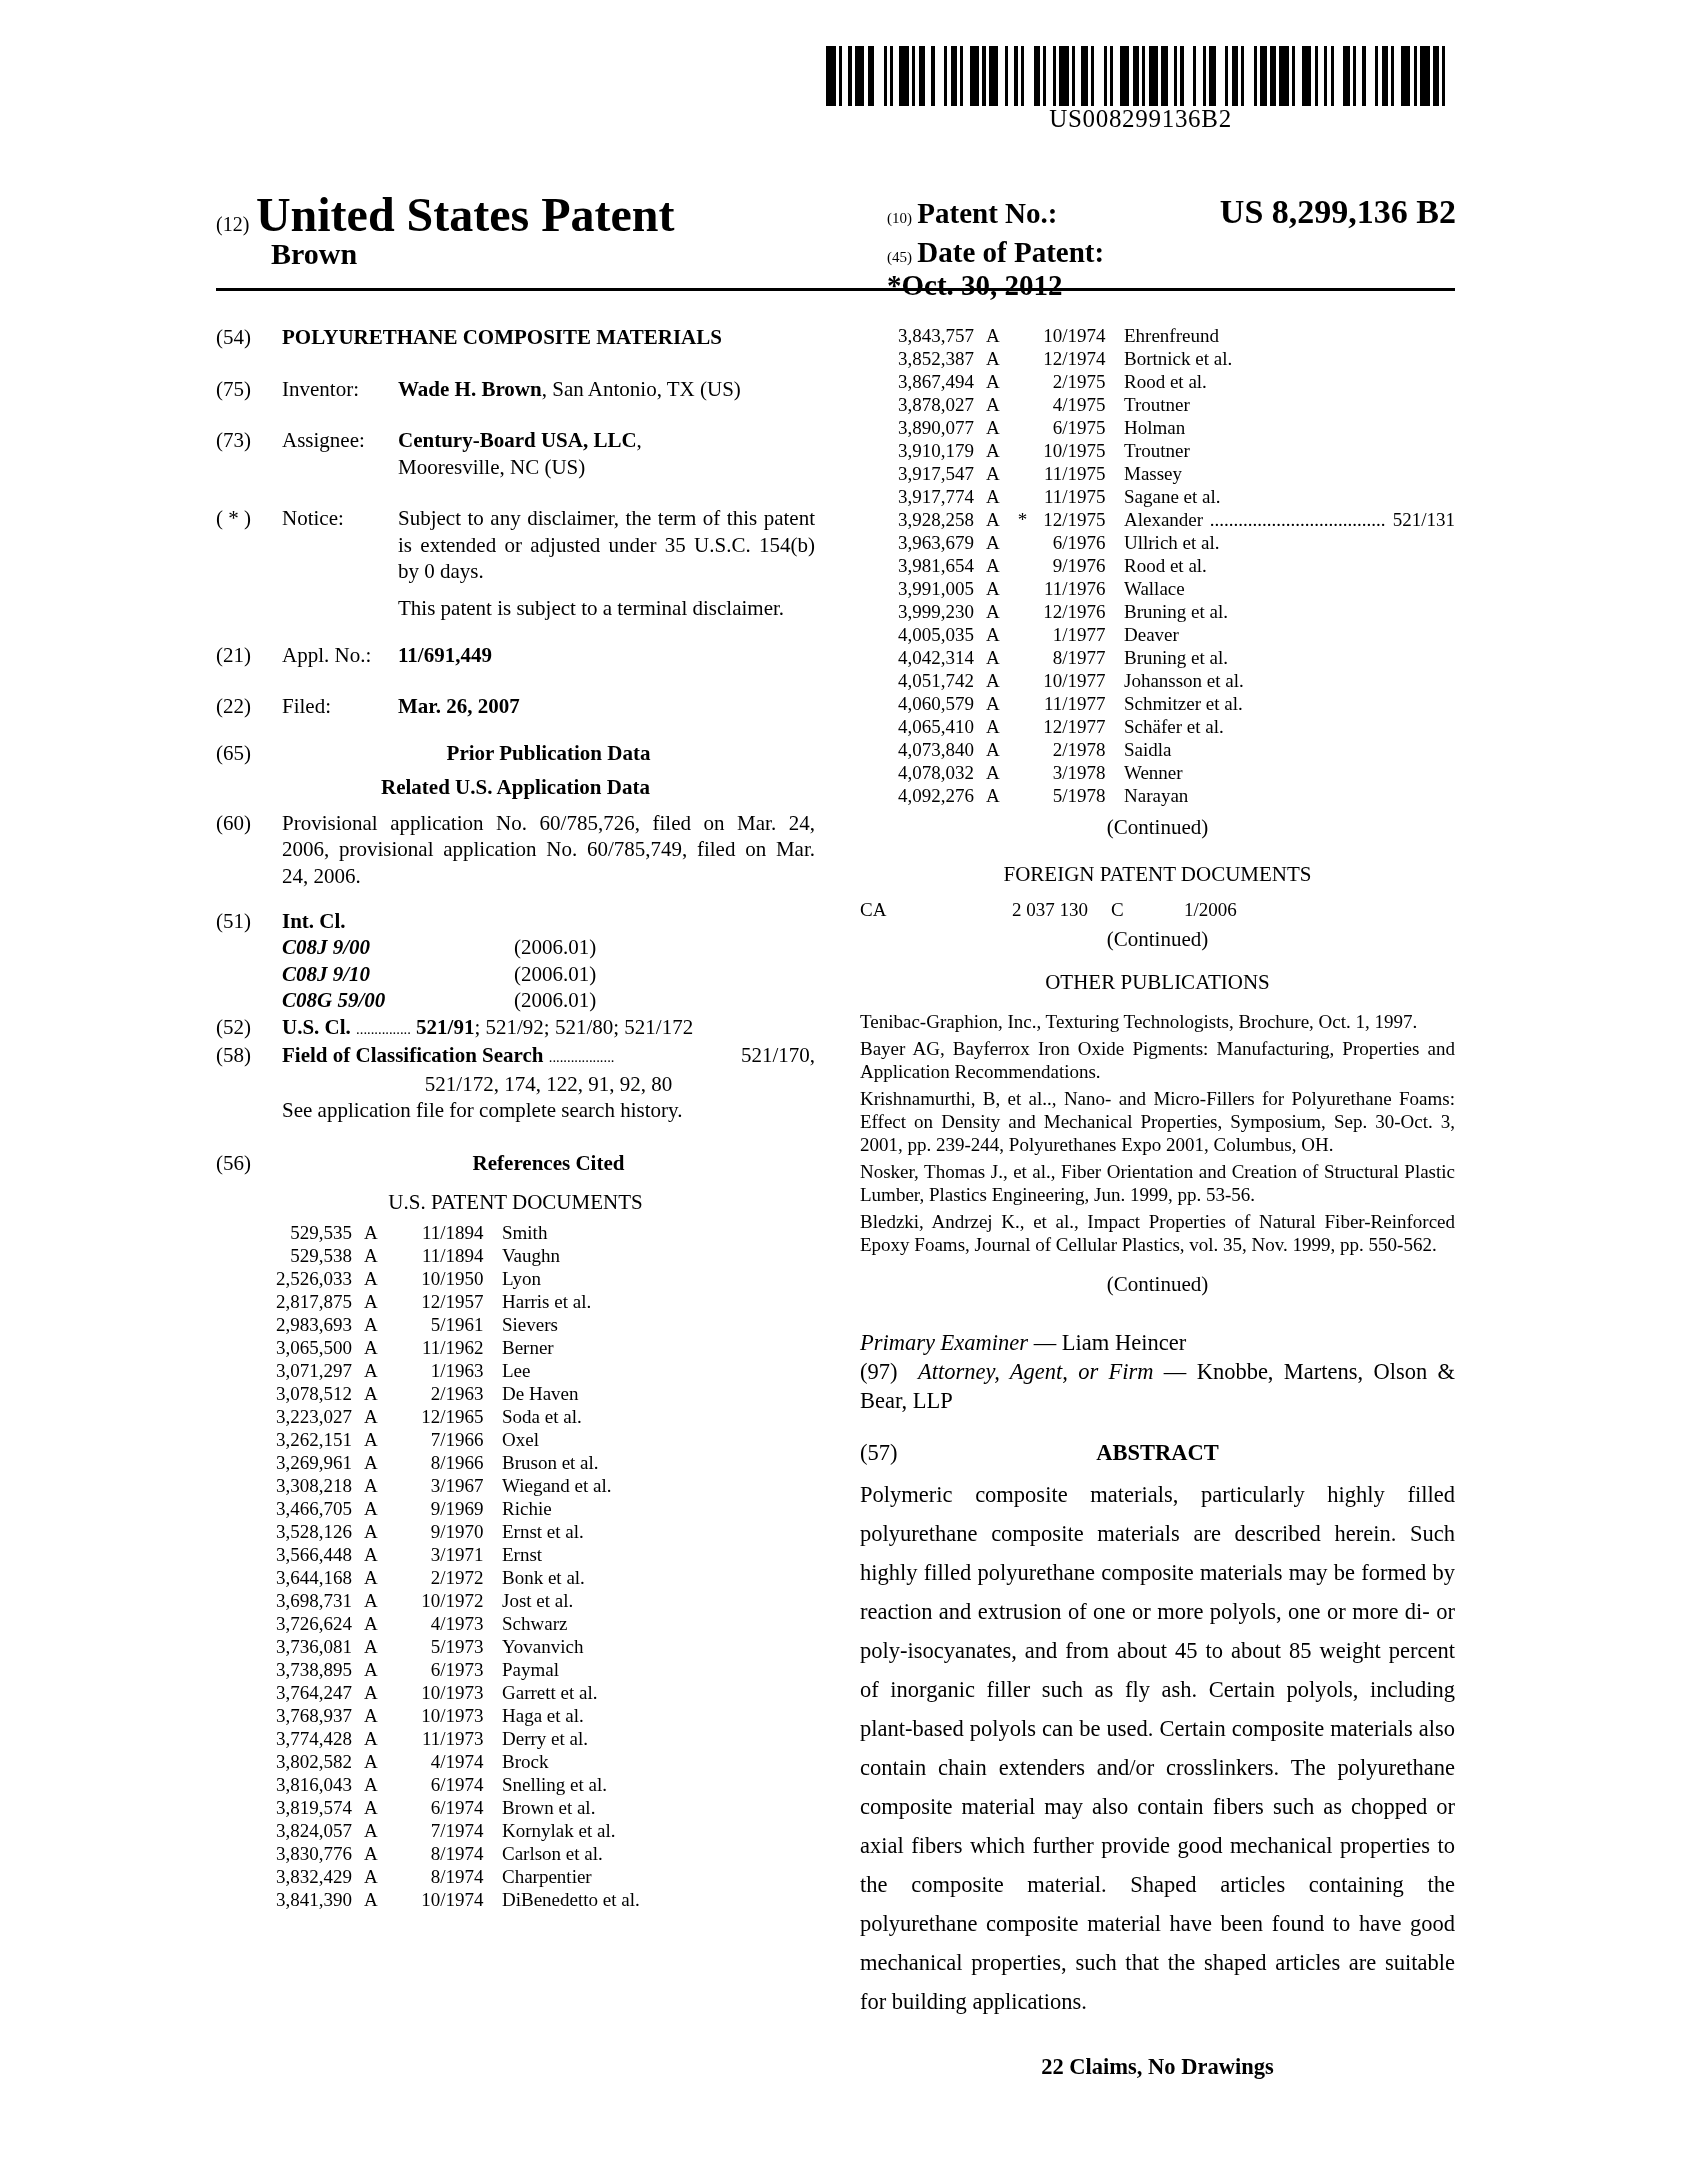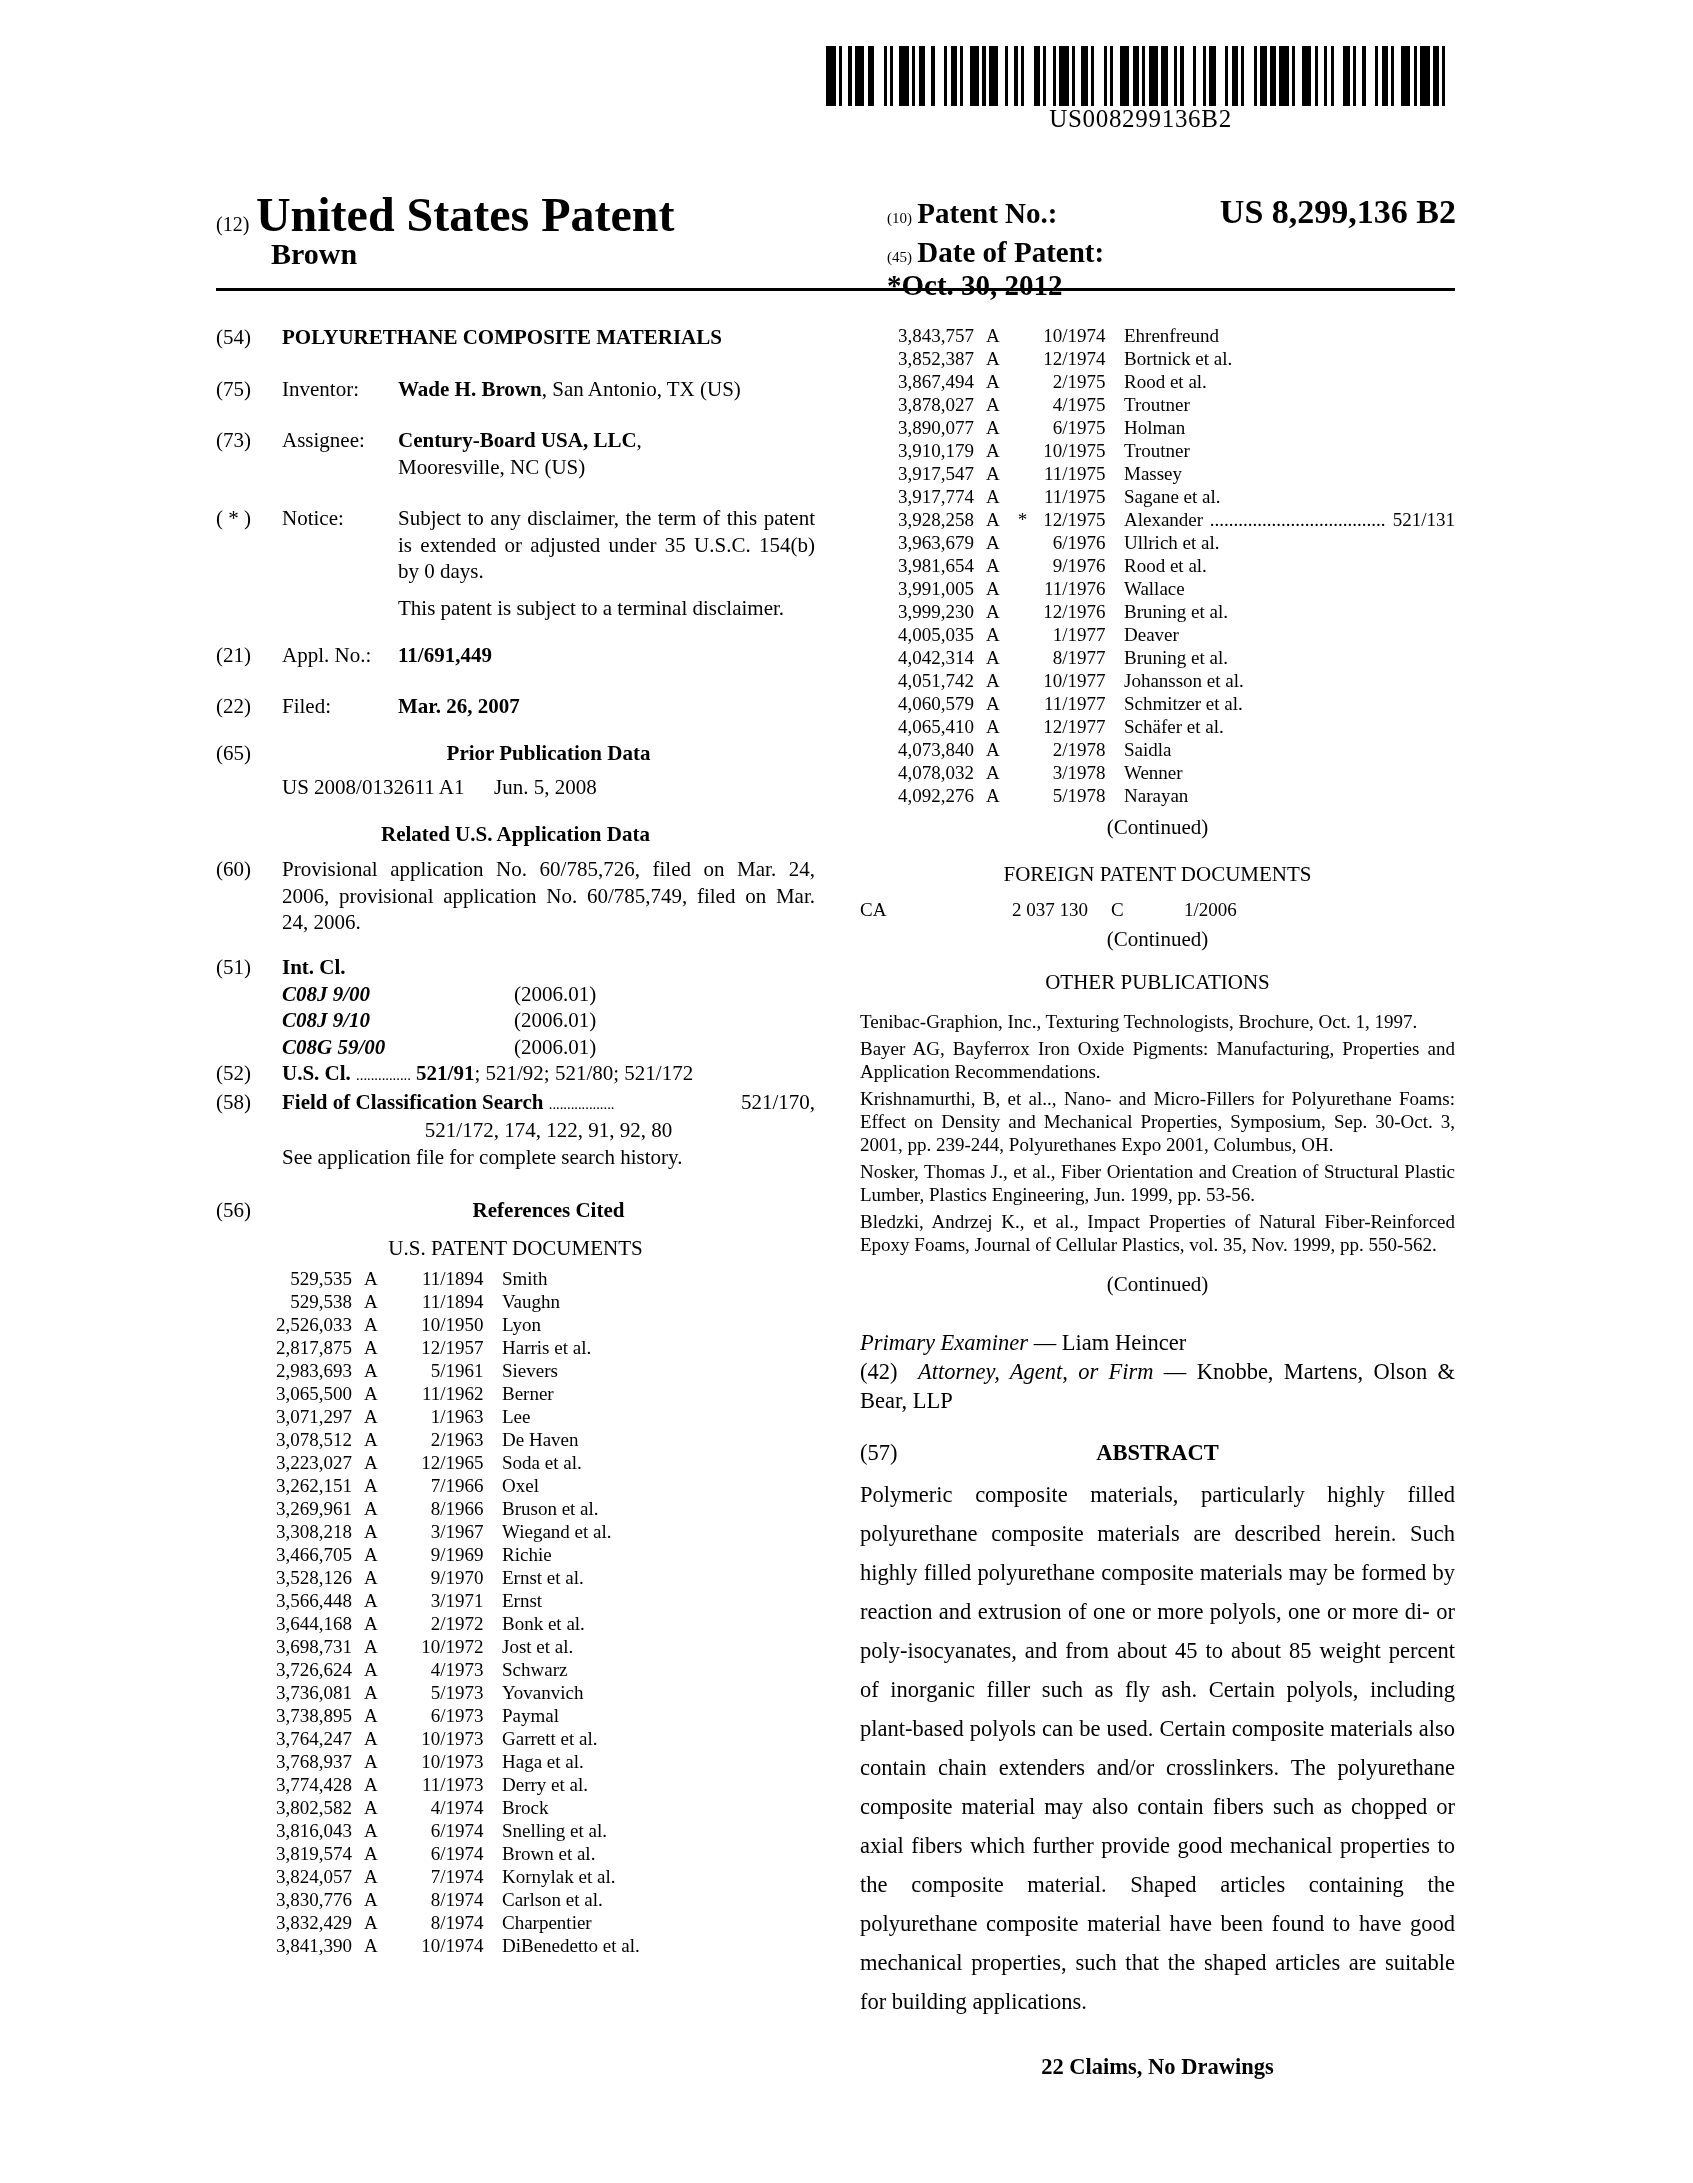--- a/index.html
+++ b/index.html
@@ -215,24 +215,20 @@
   </div>
   <div class="field" style="margin-bottom:20px">
     <span class="fcode">(22)</span>
     <span class="flabel">Filed:</span>
     <span class="fval b">Mar. 26, 2007</span>
   </div>
   <div class="sect-head" style="margin-bottom:8px">
     <span class="fcode">(65)</span>
     <span class="t">Prior Publication Data</span>
   </div>
-  <div style="display:flex;padding-left:66px;margin-bottom:20px">
-    <span style="width:212px">US 2008/0132611 A1</span>
-    <span>Jun. 5, 2008</span>
-  </div>
   <div class="center b" style="margin-bottom:9.3px">Related U.S. Application Data</div>
   <div class="field" style="margin-bottom:18.5px">
     <span class="fcode">(60)</span>
     <span class="fval">Provisional application No. 60/785,726, filed on Mar. 24, 2006, provisional application No. 60/785,749, filed on Mar. 24, 2006.</span>
   </div>
   <div class="field" style="margin-bottom:0">
     <span class="fcode">(51)</span>
     <div style="flex:1">
       <div class="b">Int. Cl.</div>
       <div id="intcl">
@@ -651,21 +647,21 @@
   <div class="center" style="font-size:21px;margin-bottom:16px">OTHER PUBLICATIONS</div>
   <div id="pubs">
       <p class="pub">Tenibac-Graphion, Inc., Texturing Technologists, Brochure, Oct. 1, 1997.</p>
       <p class="pub">Bayer AG, Bayferrox Iron Oxide Pigments: Manufacturing, Properties and Application Recommendations.</p>
       <p class="pub">Krishnamurthi, B, et al.., Nano- and Micro-Fillers for Polyurethane Foams: Effect on Density and Mechanical Properties, Symposium, Sep. 30-Oct. 3, 2001, pp. 239-244, Polyurethanes Expo 2001, Columbus, OH.</p>
       <p class="pub">Nosker, Thomas J., et al., Fiber Orientation and Creation of Structural Plastic Lumber, Plastics Engineering, Jun. 1999, pp. 53-56.</p>
       <p class="pub">Bledzki, Andrzej K., et al., Impact Properties of Natural Fiber-Reinforced Epoxy Foams, Journal of Cellular Plastics, vol. 35, Nov. 1999, pp. 550-562.</p>
     </div>
   <div class="center" style="font-size:21px;margin:17px 0 32px">(Continued)</div>
   <div style="font-size:22.5px;line-height:29px"><span class="i">Primary Examiner</span><span> — Liam Heincer</span></div>
-  <div style="font-size:22.5px;line-height:29px;margin-bottom:26.5px;text-align:justify"><span>(42)</span>&nbsp; <span class="i">Attorney, Agent, or Firm</span><span> — Knobbe, Martens, Olson &amp; Bear, LLP</span></div>
+  <div style="font-size:22.5px;line-height:29px;margin-bottom:26.5px;text-align:justify"><span>(97)</span>&nbsp; <span class="i">Attorney, Agent, or Firm</span><span> — Knobbe, Martens, Olson &amp; Bear, LLP</span></div>
   <div class="sect-head" style="font-size:22.5px;margin-bottom:10.6px">
     <span class="fcode">(57)</span>
     <span class="t" style="padding-right:66px">ABSTRACT</span>
   </div>
   <div class="abstract">Polymeric composite materials, particularly highly filled polyurethane composite materials are described herein. Such highly filled polyurethane composite materials may be formed by reaction and extrusion of one or more polyols, one or more di- or poly-isocyanates, and from about 45 to about 85 weight percent of inorganic filler such as fly ash. Certain polyols, including plant-based polyols can be used. Certain composite materials also contain chain extenders and/or crosslinkers. The polyurethane composite material may also contain fibers such as chopped or axial fibers which further provide good mechanical properties to the composite material. Shaped articles containing the polyurethane composite material have been found to have good mechanical properties, such that the shaped articles are suitable for building applications.</div>
   <div class="center b" style="font-size:22.5px;margin-top:34px">22 Claims, No Drawings</div>
 </div>
 
 
 </body></html>

